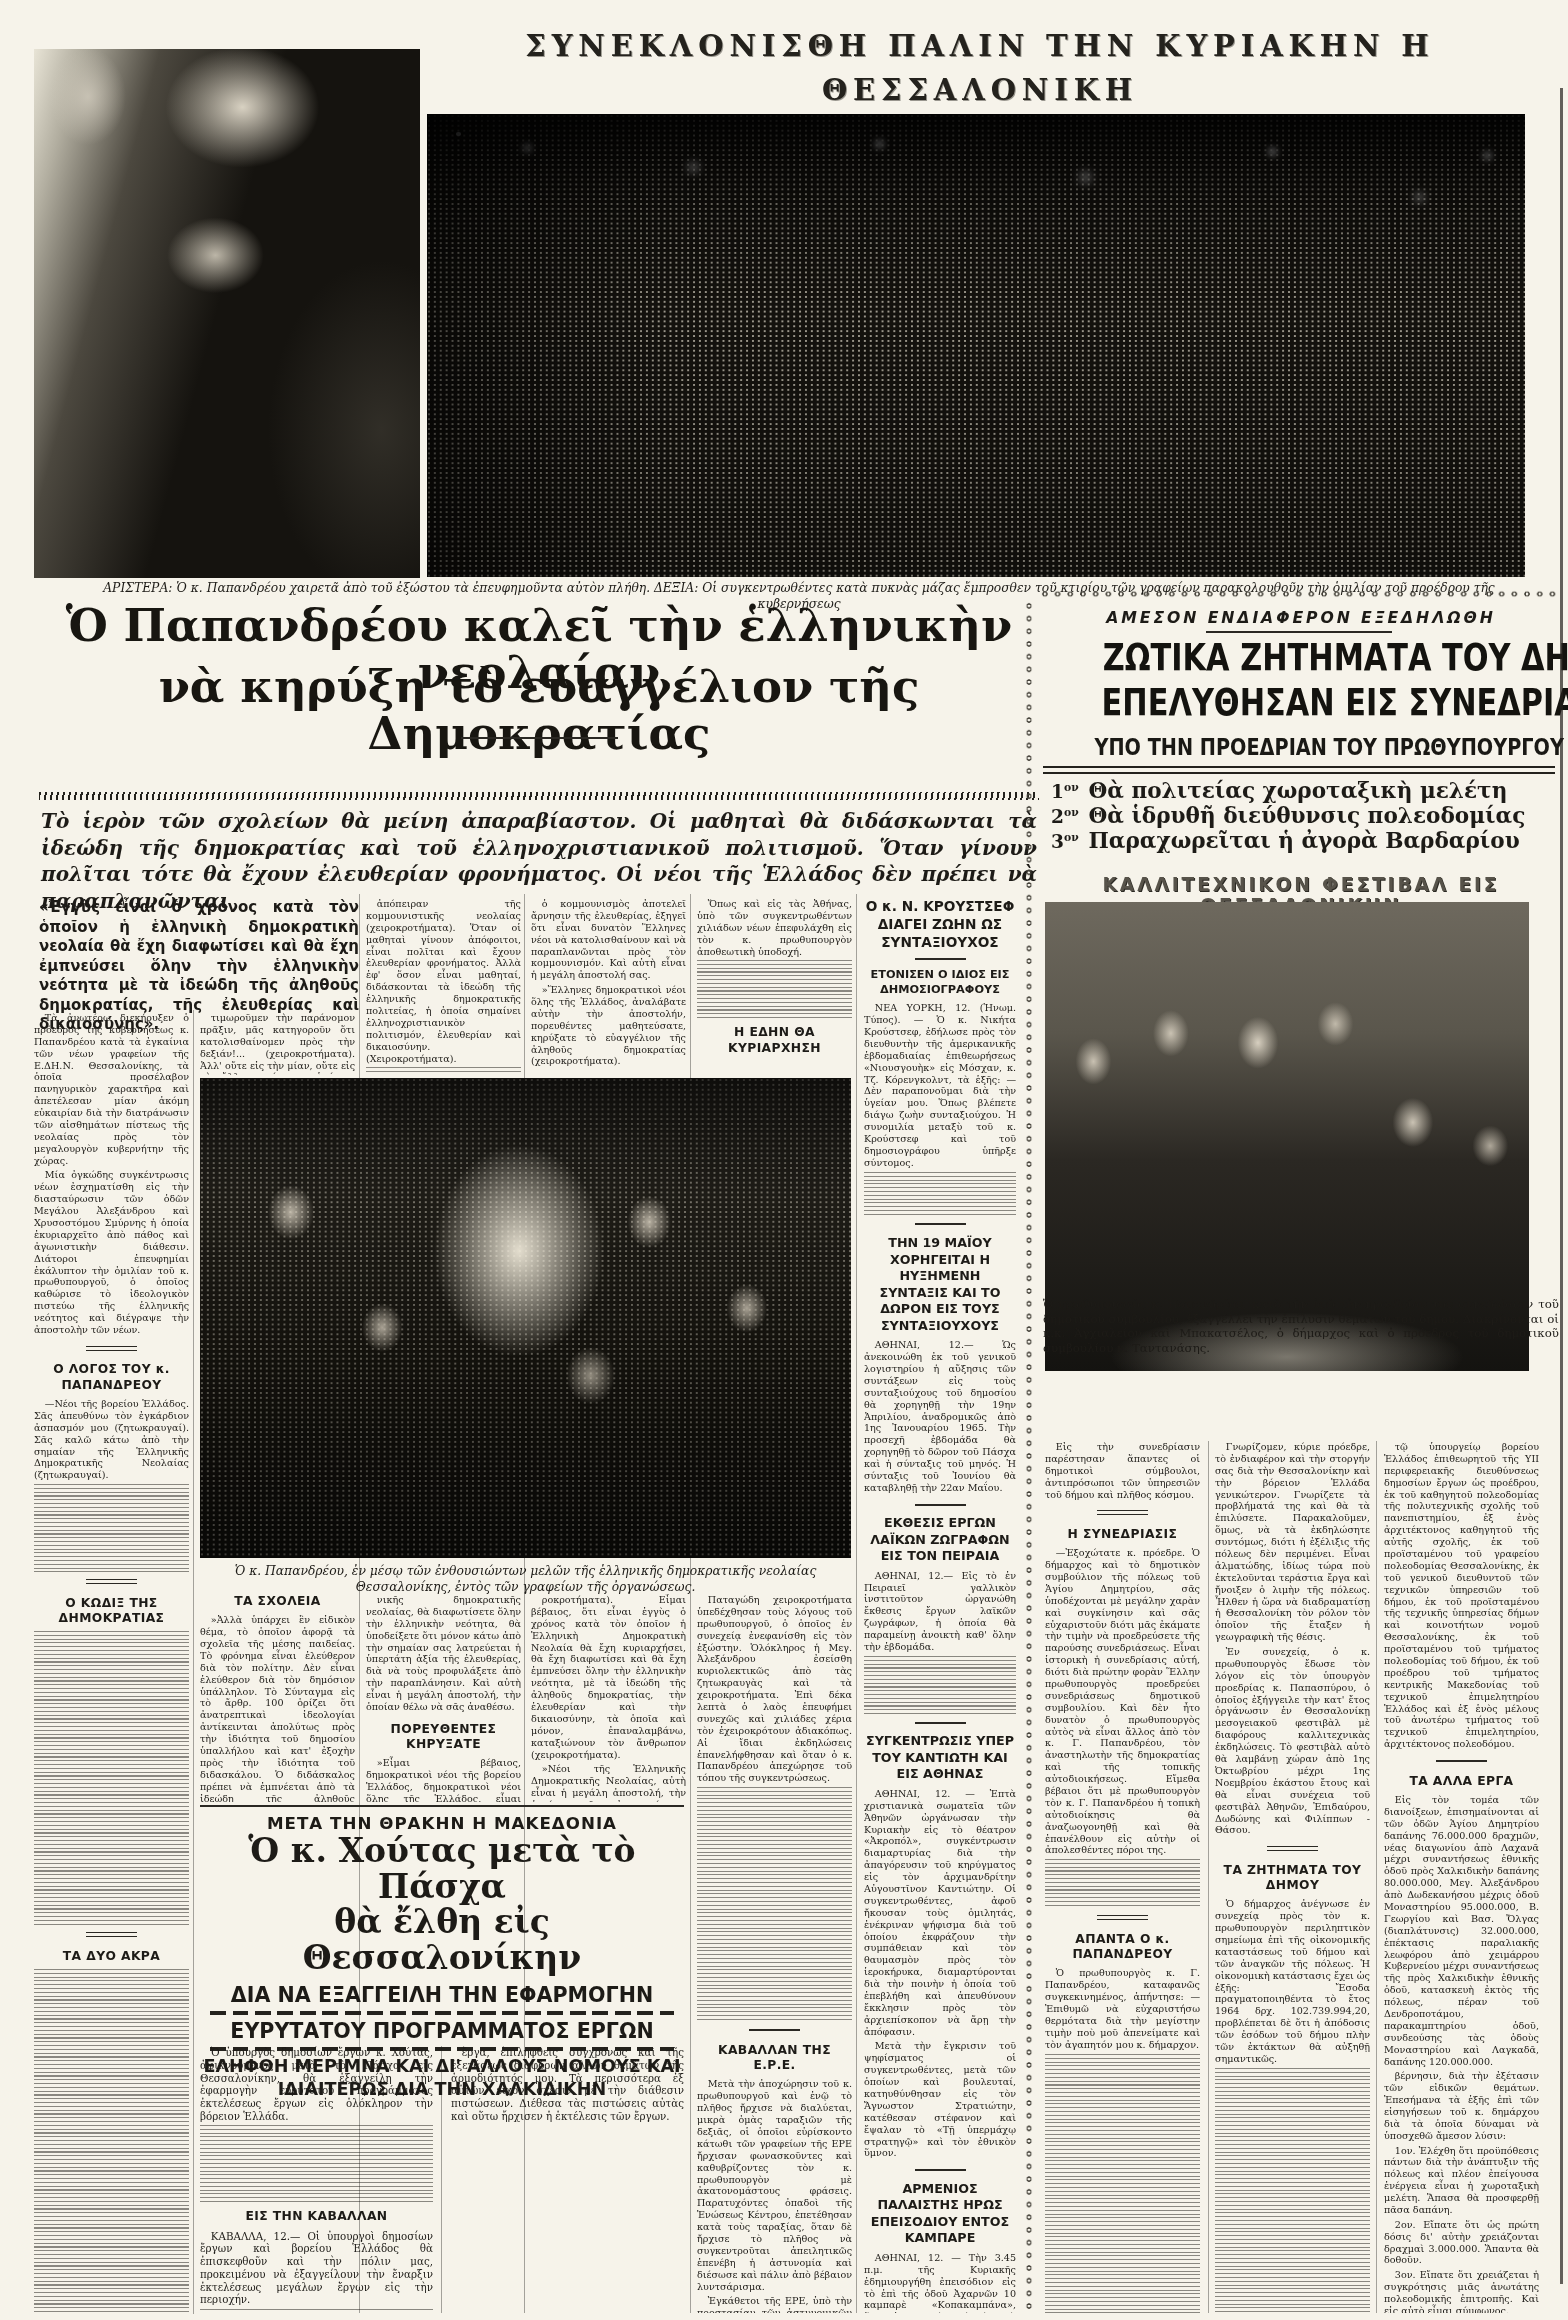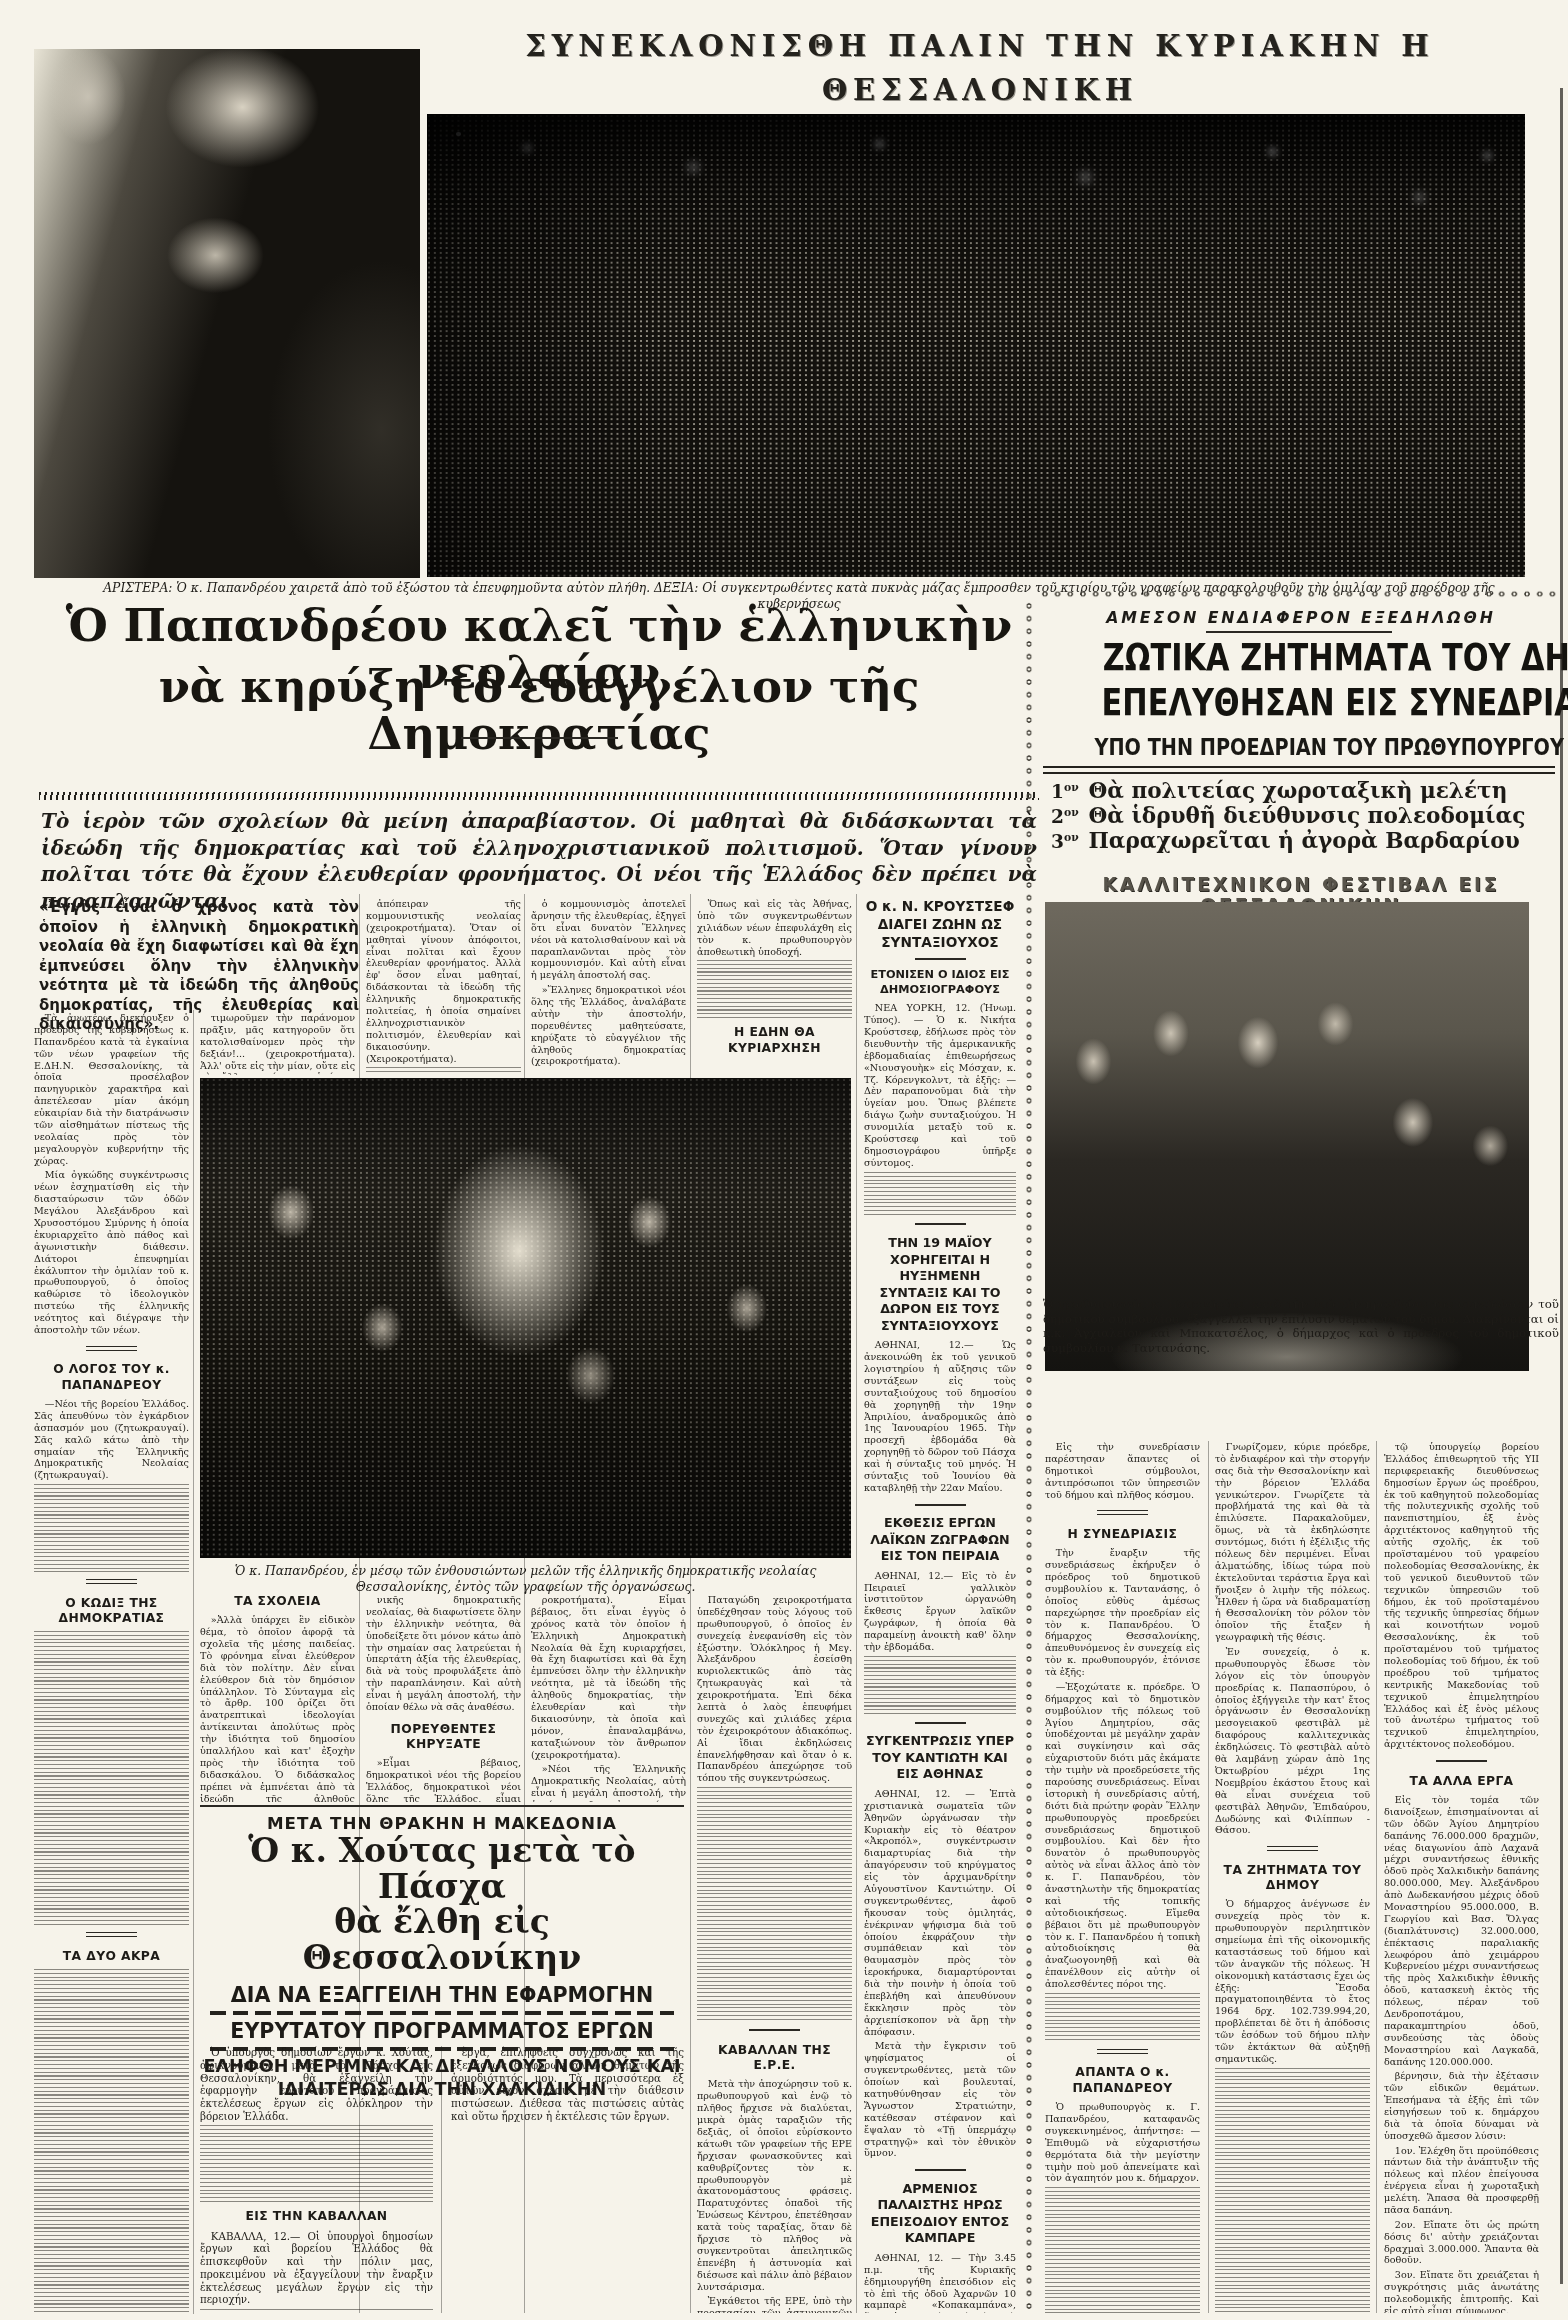--- a/index.html
+++ b/index.html
@@ -247,21 +247,20 @@
 
   </div>
 
   <div class="abs vline" style="left:1208px;top:1441px;height:872px;"></div>
   <div class="abs vline" style="left:1376px;top:1441px;height:872px;"></div>
 
   <div class="col" style="left:1045px;top:1441px;width:155px;height:872px;">
     <p class="p">Εἰς τὴν συνεδρίασιν παρέστησαν ἅπαντες οἱ δημοτικοὶ σύμβουλοι, ἀντιπρόσωποι τῶν ὑπηρεσιῶν τοῦ δήμου καὶ πλῆθος κόσμου.</p>
     <div class="subrule"></div>
     <div class="sub">Η ΣΥΝΕΔΡΙΑΣΙΣ</div>
-    <p class="p">Τὴν ἔναρξιν τῆς συνεδριάσεως ἐκήρυξεν ὁ πρόεδρος τοῦ δημοτικοῦ συμβουλίου κ. Ταντανάσης, ὁ ὁποῖος εὐθὺς ἀμέσως παρεχώρησε τὴν προεδρίαν εἰς τὸν κ. Παπανδρέου. Ὁ δήμαρχος Θεσσαλονίκης, ἀπευθυνόμενος ἐν συνεχείᾳ εἰς τὸν κ. πρωθυπουργόν, ἐτόνισε τὰ ἑξῆς:</p>
     <p class="p">—Ἐξοχώτατε κ. πρόεδρε. Ὁ δήμαρχος καὶ τὸ δημοτικὸν συμβούλιον τῆς πόλεως τοῦ Ἁγίου Δημητρίου, σᾶς ὑποδέχονται μὲ μεγάλην χαρὰν καὶ συγκίνησιν καὶ σᾶς εὐχαριστοῦν διότι μᾶς ἐκάματε τὴν τιμὴν νὰ προεδρεύσετε τῆς παρούσης συνεδριάσεως. Εἶναι ἱστορικὴ ἡ συνεδρίασις αὐτή, διότι διὰ πρώτην φορὰν Ἕλλην πρωθυπουργὸς προεδρεύει συνεδριάσεως δημοτικοῦ συμβουλίου. Καὶ δὲν ἦτο δυνατὸν ὁ πρωθυπουργὸς αὐτὸς νὰ εἶναι ἄλλος ἀπὸ τὸν κ. Γ. Παπανδρέου, τὸν ἀναστηλωτὴν τῆς δημοκρατίας καὶ τῆς τοπικῆς αὐτοδιοικήσεως. Εἴμεθα βέβαιοι ὅτι μὲ πρωθυπουργὸν τὸν κ. Γ. Παπανδρέου ἡ τοπικὴ αὐτοδιοίκησις θὰ ἀναζωογονηθῇ καὶ θὰ ἐπανέλθουν εἰς αὐτὴν οἱ ἀπολεσθέντες πόροι της.</p>
     <div class="gfill" style="flex:0 0 49px;"></div>
     <div class="subrule"></div>
     <div class="sub">ΑΠΑΝΤΑ Ο κ. ΠΑΠΑΝΔΡΕΟΥ</div>
     <p class="p">Ὁ πρωθυπουργὸς κ. Γ. Παπανδρέου, καταφανῶς συγκεκινημένος, ἀπήντησε: — Ἐπιθυμῶ νὰ εὐχαριστήσω θερμότατα διὰ τὴν μεγίστην τιμὴν ποὺ μοῦ ἀπενείματε καὶ τὸν ἀγαπητόν μου κ. δήμαρχον.</p>
     <div class="gfill grow"></div>
   </div>
 
   <div class="col" style="left:1215px;top:1441px;width:155px;height:872px;">
     <p class="p">Γνωρίζομεν, κύριε πρόεδρε, τὸ ἐνδιαφέρον καὶ τὴν στοργήν σας διὰ τὴν Θεσσαλονίκην καὶ τὴν βόρειον Ἑλλάδα γενικώτερον. Γνωρίζετε τὰ προβλήματά της καὶ θὰ τὰ ἐπιλύσετε. Παρακαλοῦμεν, ὅμως, νὰ τὰ ἐκδηλώσητε συντόμως, διότι ἡ ἐξέλιξις τῆς πόλεως δὲν περιμένει. Εἶναι ἁλματώδης, ἰδίως τώρα ποὺ ἐκτελοῦνται τεράστια ἔργα καὶ ἤνοιξεν ὁ λιμὴν τῆς πόλεως. Ἦλθεν ἡ ὥρα νὰ διαδραματίσῃ ἡ Θεσσαλονίκη τὸν ρόλον τὸν ὁποῖον τῆς ἔταξεν ἡ γεωγραφικὴ τῆς θέσις.</p>

